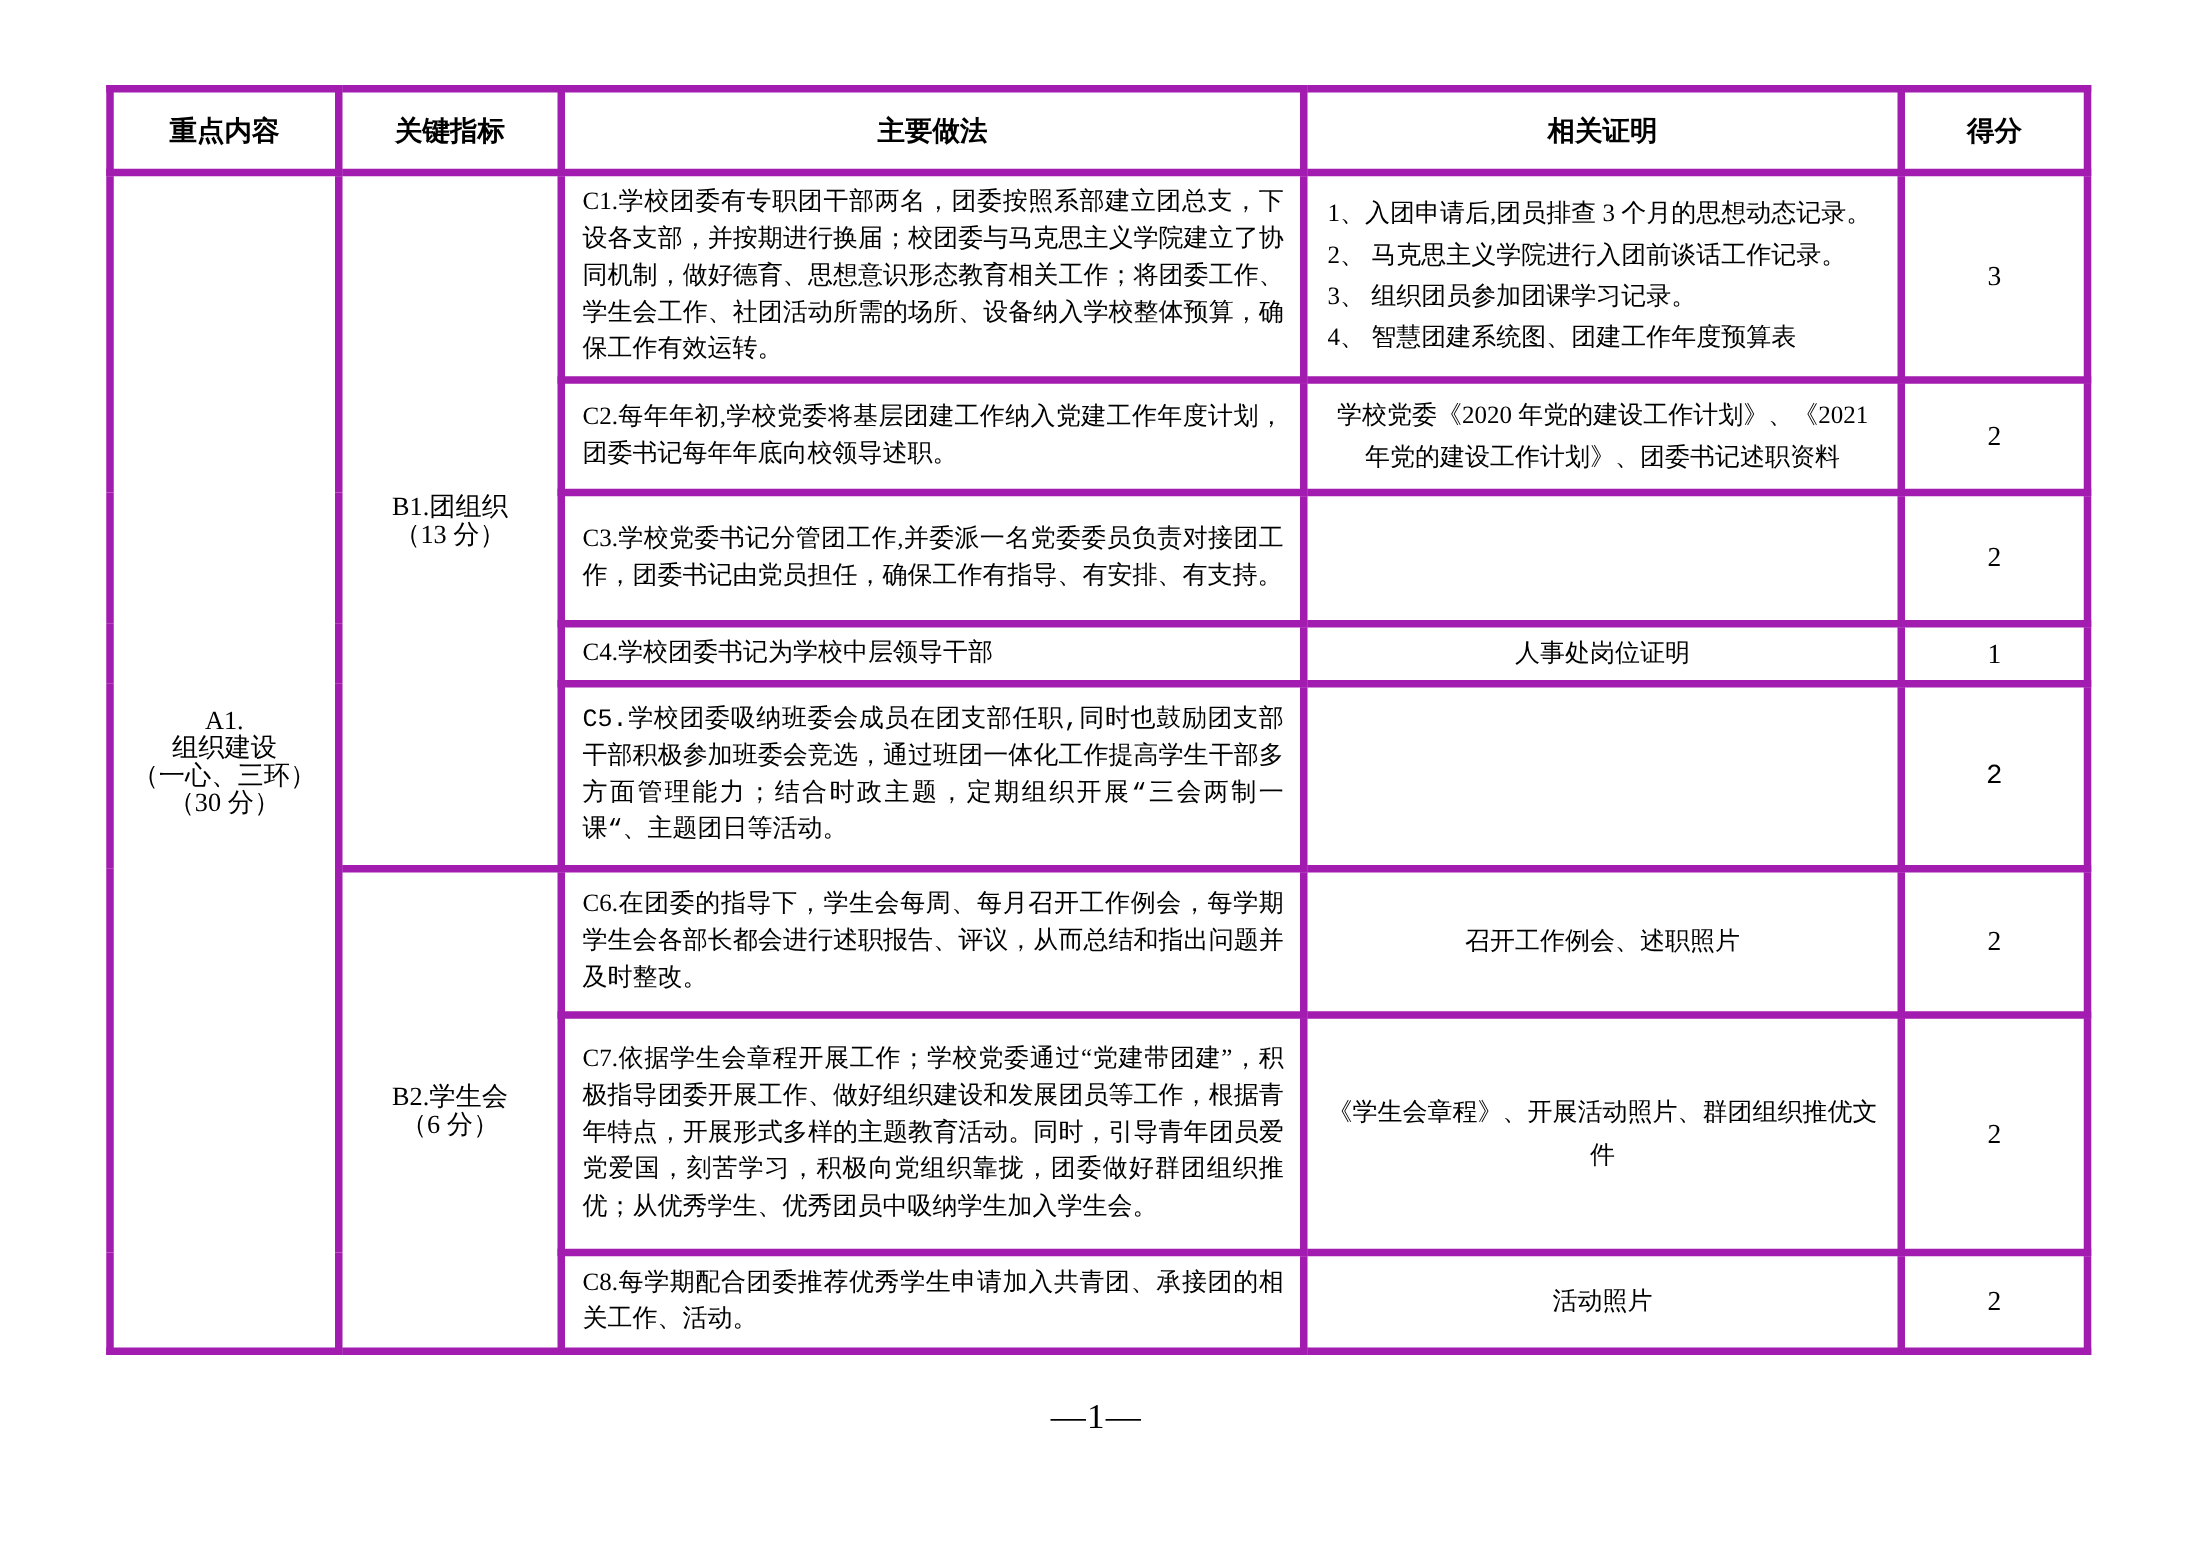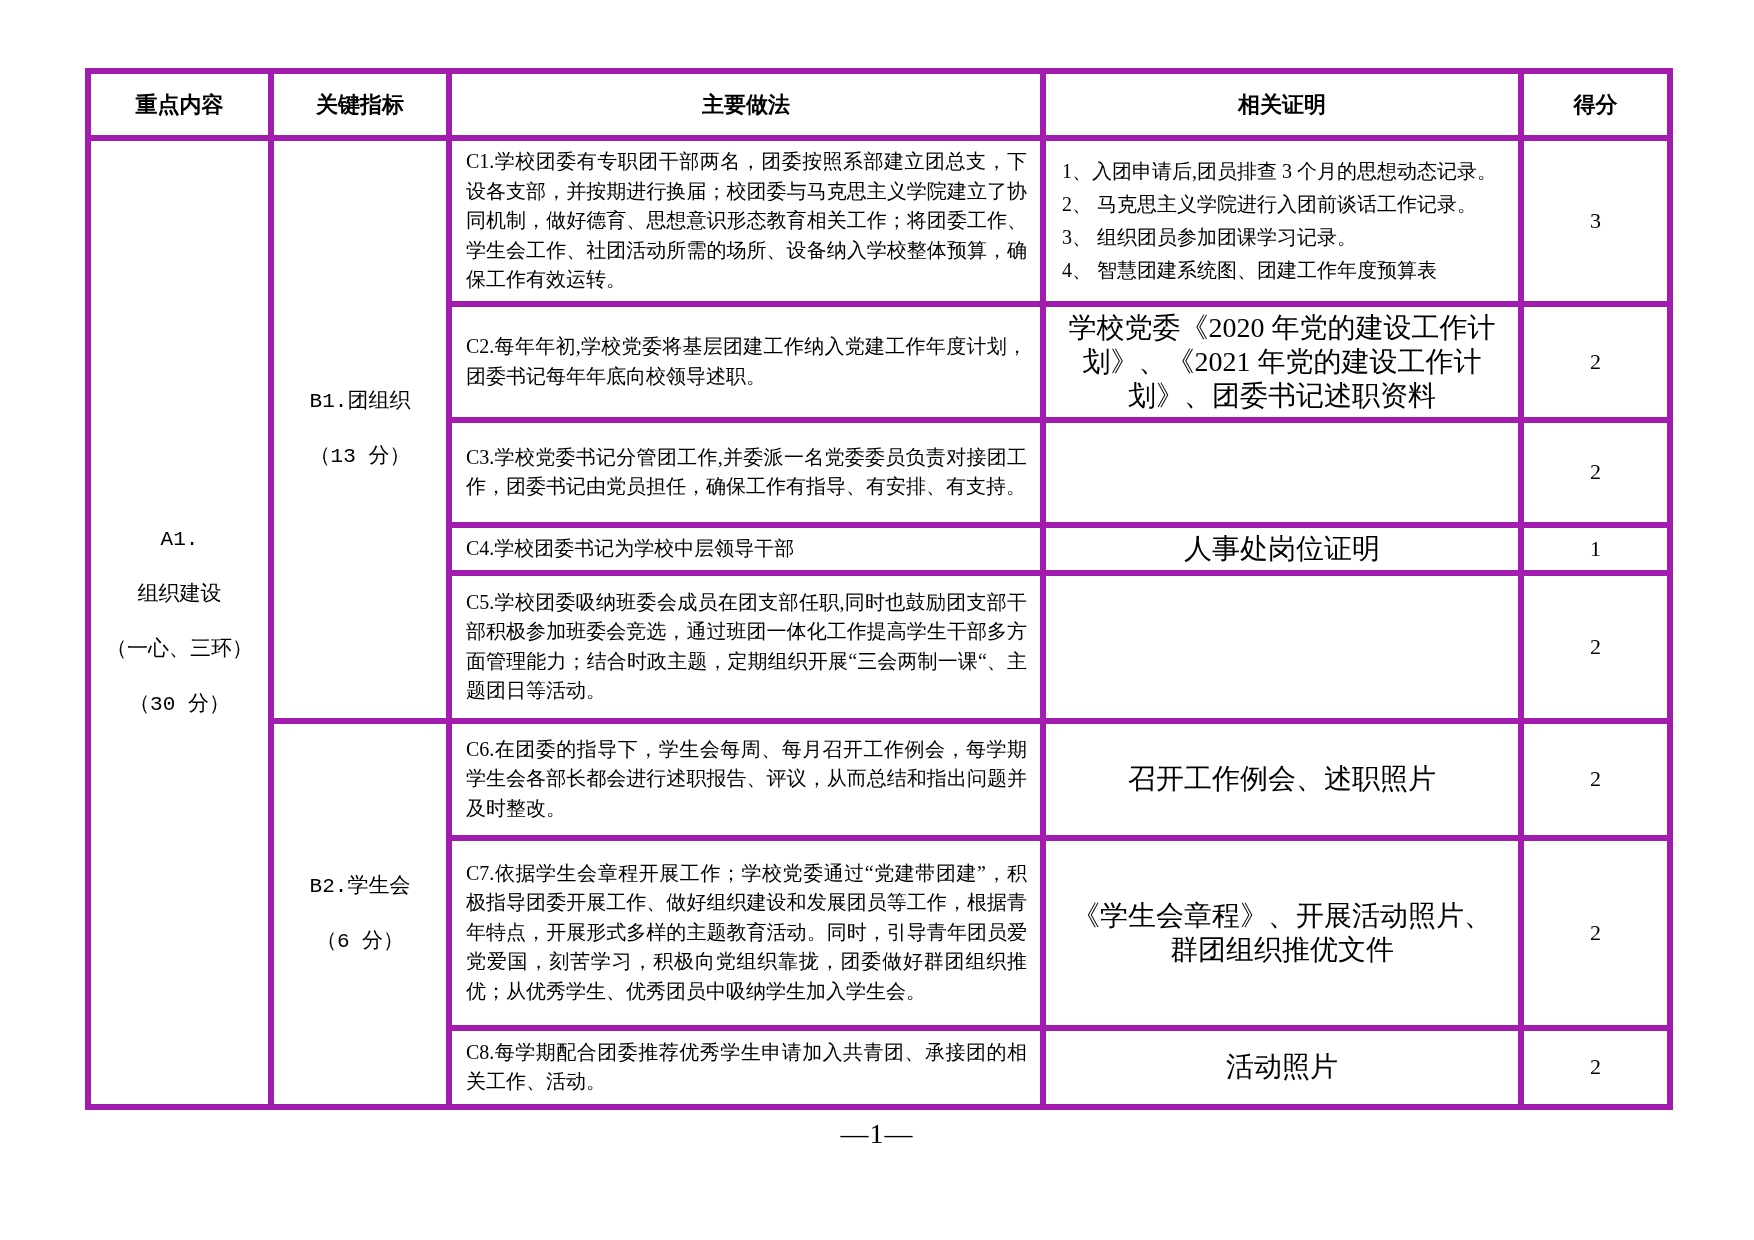--- a/index.html
+++ b/index.html
@@ -36,44 +36,43 @@
   th.col-header {
     font-family: "Liberation Sans", "DejaVu Sans", sans-serif;
     font-weight: bold;
     font-size: 22px;
     text-align: center;
     padding: 4px 2px;
   }
   td.label-cell {
     text-align: center;
     font-size: 21px;
-    line-height: 55px;
+    line-height: 22px;
     white-space: pre-line;
     padding: 4px 4px;
-    font-family: Liberation Mono, monospace;
   }
   td.practice-cell {
     text-align: justify;
     font-size: 20px;
     line-height: 29.5px;
     padding: 6px 13px 6px 14px;
     vertical-align: middle;
   }
   td.evidence-list-cell {
     text-align: left;
     font-size: 20px;
     line-height: 33px;
     white-space: pre-line;
     padding: 4px 10px 4px 16px;
     vertical-align: middle;
     margin-left: 17px;
   }
   td.evidence-center-cell {
     text-align: center;
-    font-size: 28px;
+    font-size: 20px;
     line-height: 34px;
     padding: 4px 16px;
     vertical-align: middle;
   }
   td.score-cell {
     text-align: center;
     font-size: 22px;
     padding: 2px;
     vertical-align: middle;
   }
@@ -136,21 +135,21 @@
       <td class="evidence-center-cell"></td>
       <td class="score-cell">2</td>
     </tr>
 
     <tr style="height:42px;">
       <td class="practice-cell">C4.学校团委书记为学校中层领导干部</td>
       <td class="evidence-center-cell">人事处岗位证明</td>
       <td class="score-cell">1</td>
     </tr>
 
-    <tr style="height:148px;">
+    <tr style="height:148px;font-family:Liberation Mono, monospace;">
       <td class="practice-cell">C5.学校团委吸纳班委会成员在团支部任职,同时也鼓励团支部干部积极参加班委会竞选，通过班团一体化工作提高学生干部多方面管理能力；结合时政主题，定期组织开展“三会两制一课“、主题团日等活动。</td>
       <td class="evidence-center-cell"></td>
       <td class="score-cell">2</td>
     </tr>
 
     <tr style="height:117px;">
       <td class="label-cell" rowspan="3">B2.学生会
 （6 分）</td>
       <td class="practice-cell">C6.在团委的指导下，学生会每周、每月召开工作例会，每学期学生会各部长都会进行述职报告、评议，从而总结和指出问题并及时整改。</td>
       <td class="evidence-center-cell">召开工作例会、述职照片</td>

